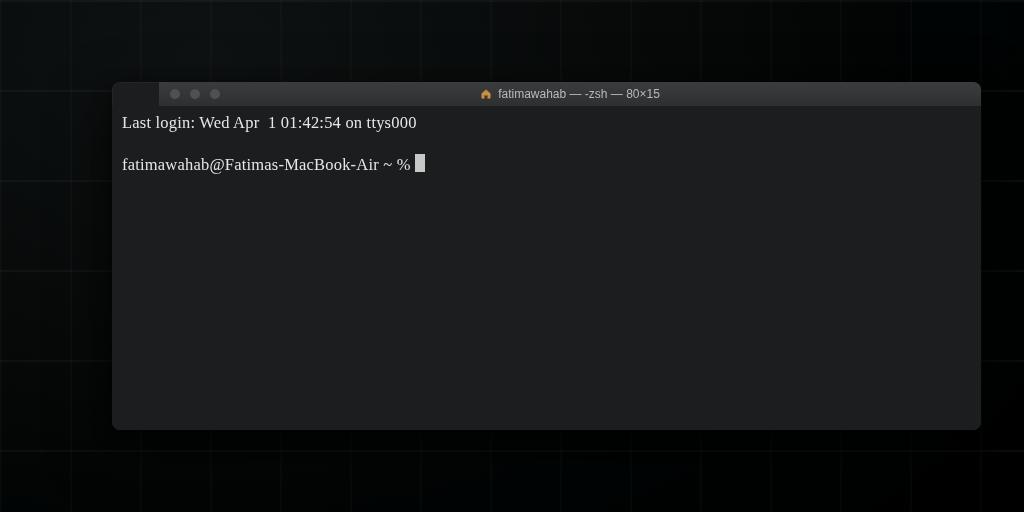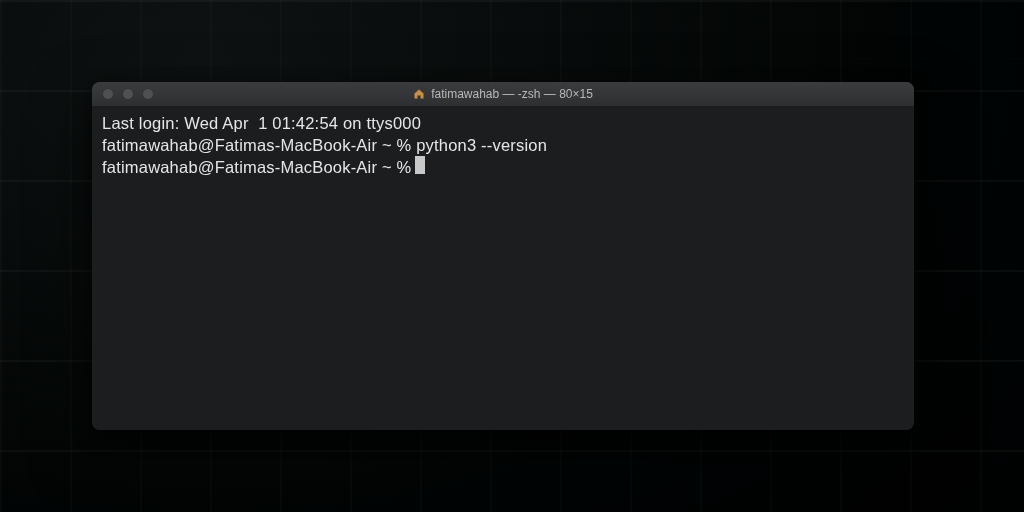--- a/index.html
+++ b/index.html
@@ -26,31 +26,32 @@
     content:"";
     position:absolute; inset:0;
     background:
       linear-gradient(180deg, rgba(255,255,255,0.05), rgba(0,0,0,0)) 0 58px/100% 1px no-repeat,
       linear-gradient(180deg, rgba(255,255,255,0.04), rgba(0,0,0,0)) 0 350px/100% 1px no-repeat;
     opacity:.35;
   }
 
   .terminal-window {
     position: absolute;
-    left: 92px;
+    left: 112px;
     top: 82px;
     width: 822px;
     height: 348px;
     border-radius: 8px;
     box-shadow:
       0 22px 60px rgba(0,0,0,0.65),
       0 6px 18px rgba(0,0,0,0.55),
       inset 0 0 0 1px rgba(255,255,255,0.04);
     overflow: hidden;
     background: #1b1d1e;
+    padding-left: 47px;
   }
 
   .titlebar {
     height: 24px;
     background: linear-gradient(#3b3c3e, #2e2f31);
     display: flex;
     align-items: center;
     position: relative;
     border-bottom: 1px solid #232425;
   }
@@ -79,30 +80,30 @@
     gap: 6px;
     pointer-events: none;
   }
   .home-icon svg { display:block; }
 
   .term-body {
     position: absolute;
     top: 24px; left: 0; right: 0; bottom: 0;
     background: #1b1d1e;
     color: #e6e6e6;
-    font-family: Liberation Sans, sans-serif;
+    font-family: Liberation Serif, serif;
     font-size: 16.5px;
     line-height: 22px;
     letter-spacing: 0.2px;
     padding: 6px 10px;
   }
 
   .term-line { white-space: pre; }
 
-  .prompt-row { display: flex; align-items: flex-start; }
+  .prompt-row { display: flex; align-items: flex-start; margin-top: 20px; }
   .cursor {
     display: inline-block;
     width: 10px; height: 18px;
     background: #c8c8c8;
     margin-left: 4px;
     vertical-align: -2px;
   }
 </style>
 </head>
 <body>
@@ -122,20 +123,19 @@
         <svg width="12" height="12" viewBox="0 0 24 24" fill="none">
           <path d="M3 11L12 3l9 8v9a1 1 0 0 1-1 1h-5v-6H9v6H4a1 1 0 0 1-1-1v-9z" fill="#c98e4a" stroke="#8a5f2f" stroke-width="1"></path>
         </svg>
       </span>
       <span>fatimawahab — -zsh — 80×15</span>
     </div>
   </div>
 
   <div class="term-body">
     <div class="term-line">Last login: Wed Apr  1 01:42:54 on ttys000</div>
-    <div class="term-line">fatimawahab@Fatimas-MacBook-Air ~ % python3 --version</div>
     <div class="term-line prompt-row">
       <span>fatimawahab@Fatimas-MacBook-Air ~ %</span>
       <span class="cursor"></span>
     </div>
   </div>
 
 </div>
 
 </body></html>

